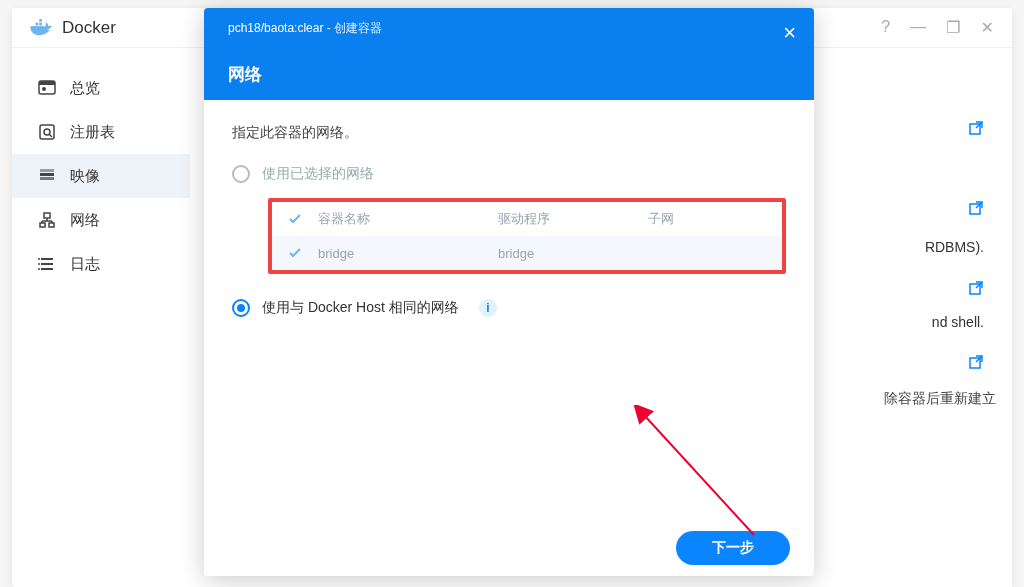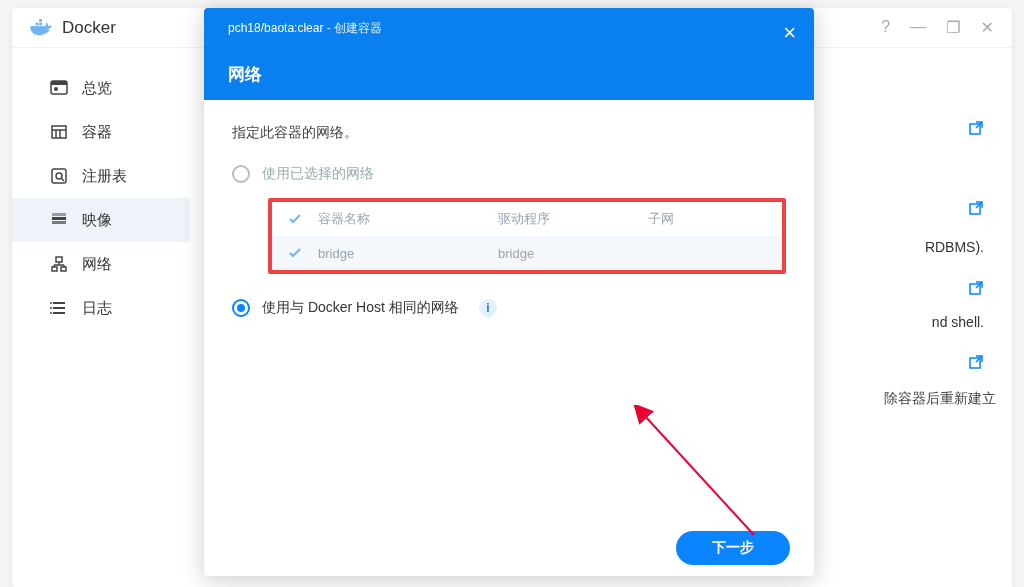--- a/index.html
+++ b/index.html
@@ -5,21 +5,21 @@
     * { margin:0; padding:0; box-sizing:border-box; font-family:-apple-system,"Microsoft YaHei","PingFang SC",sans-serif; }
     body { background:#f5f5f5; width:1024px; height:587px; overflow:hidden; position:relative; }
     .window { position:absolute; left:12px; top:8px; right:12px; bottom:0; background:#fff; border-radius:4px; box-shadow:0 2px 8px rgba(0,0,0,.08); display:flex; flex-direction:column; }
     .titlebar { height:40px; display:flex; align-items:center; padding:0 18px; border-bottom:1px solid #f0f0f0; }
     .titlebar .logo { width:22px; height:18px; margin-right:10px; }
     .titlebar .title { font-size:17px; color:#333; font-weight:500; }
     .win-controls { margin-left:auto; display:flex; gap:20px; color:#aaa; }
     .win-controls span { font-size:16px; cursor:pointer; }
     .body { flex:1; display:flex; min-height:0; }
     .sidebar { width:178px; padding-top:18px; }
-    .side-item { height:44px; display:flex; align-items:center; padding-left:38px; gap:14px; font-size:15px; color:#333; cursor:pointer; }
+    .side-item { height:44px; display:flex; align-items:center; padding-left:26px; gap:14px; font-size:15px; color:#333; cursor:pointer; }
     .side-item.active { background:#eef3f9; }
     .side-item svg { flex-shrink:0; }
     .main { flex:1; position:relative; background:#fff; min-height:0; }
     .bg-item { position:absolute; right:28px; color:#333; font-size:14px; display:flex; align-items:center; gap:8px; }
     .ext-icon { color:#0a84ff; }
     .bg-msg { position:absolute; right:16px; top:381px; font-size:14px; color:#444; }
     
     .dialog { position:absolute; left:204px; top:8px; width:610px; height:568px; background:#fff; border-radius:4px; box-shadow:0 4px 24px rgba(0,0,0,.2); display:flex; flex-direction:column; overflow:hidden; }
     .dlg-head { background:#0a7ff0; height:92px; color:#fff; padding:12px 24px 0; position:relative; }
     .dlg-close { position:absolute; right:18px; top:12px; font-size:22px; cursor:pointer; color:#fff; }
@@ -76,29 +76,20 @@
       <div class="side-item">
           <svg width="18" height="18">
             <rect x="1" y="2" width="16" height="13" rx="2" fill="none" stroke="#444" stroke-width="1.5"></rect>
             <rect x="1" y="2" width="16" height="4" fill="#444"></rect>
             <circle cx="6" cy="10" r="2" fill="#444"></circle>
           </svg>
           <span>总览</span>
         </div>
       <div class="side-item">
           <svg width="18" height="18">
-            <rect x="2" y="3" width="14" height="12" fill="none" stroke="#444" stroke-width="1.5"></rect>
-            <line x1="2" y1="7" x2="16" y2="7" stroke="#444" stroke-width="1.5"></line>
-            <line x1="6" y1="7" x2="6" y2="15" stroke="#444" stroke-width="1.5"></line>
-            <line x1="10" y1="7" x2="10" y2="15" stroke="#444" stroke-width="1.5"></line>
-          </svg>
-          <span>容器</span>
-        </div>
-      <div class="side-item">
-          <svg width="18" height="18">
             <rect x="2" y="2" width="14" height="14" rx="2" fill="none" stroke="#444" stroke-width="1.5"></rect>
             <circle cx="9" cy="9" r="3" fill="none" stroke="#444" stroke-width="1.5"></circle>
             <line x1="11" y1="11" x2="14" y2="14" stroke="#444" stroke-width="1.5"></line>
           </svg>
           <span>注册表</span>
         </div>
       <div class="side-item active">
           <svg width="18" height="18">
             <rect x="2" y="6" width="14" height="3" fill="#444"></rect>
             <rect x="2" y="10" width="14" height="3" fill="#444" opacity=".7"></rect>

